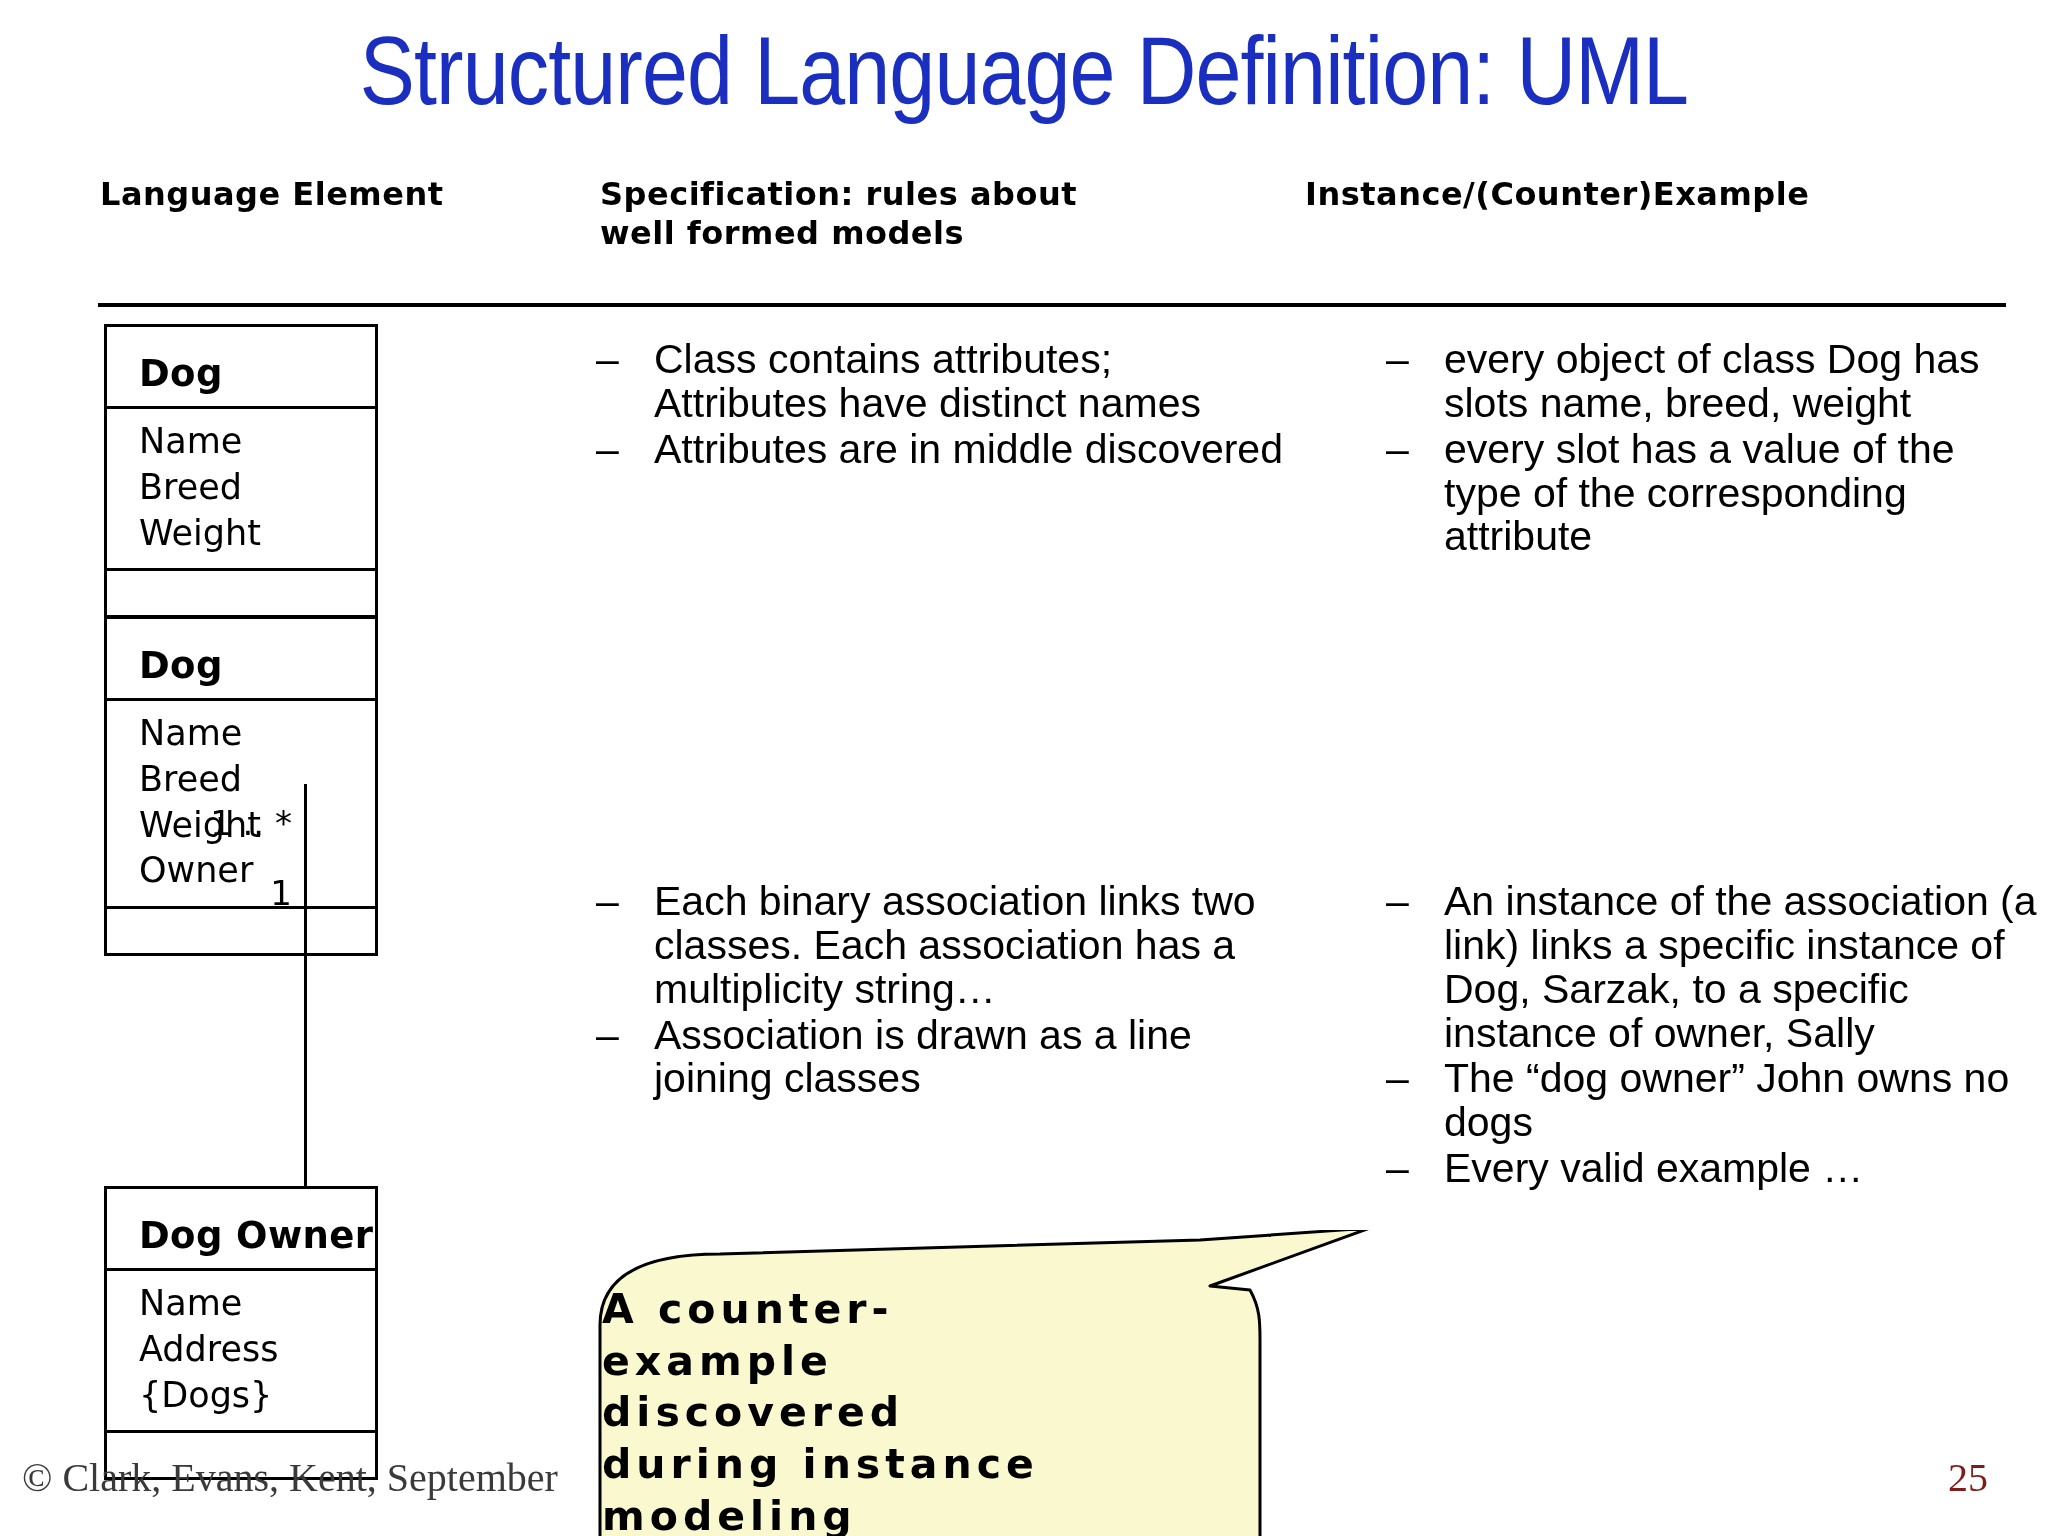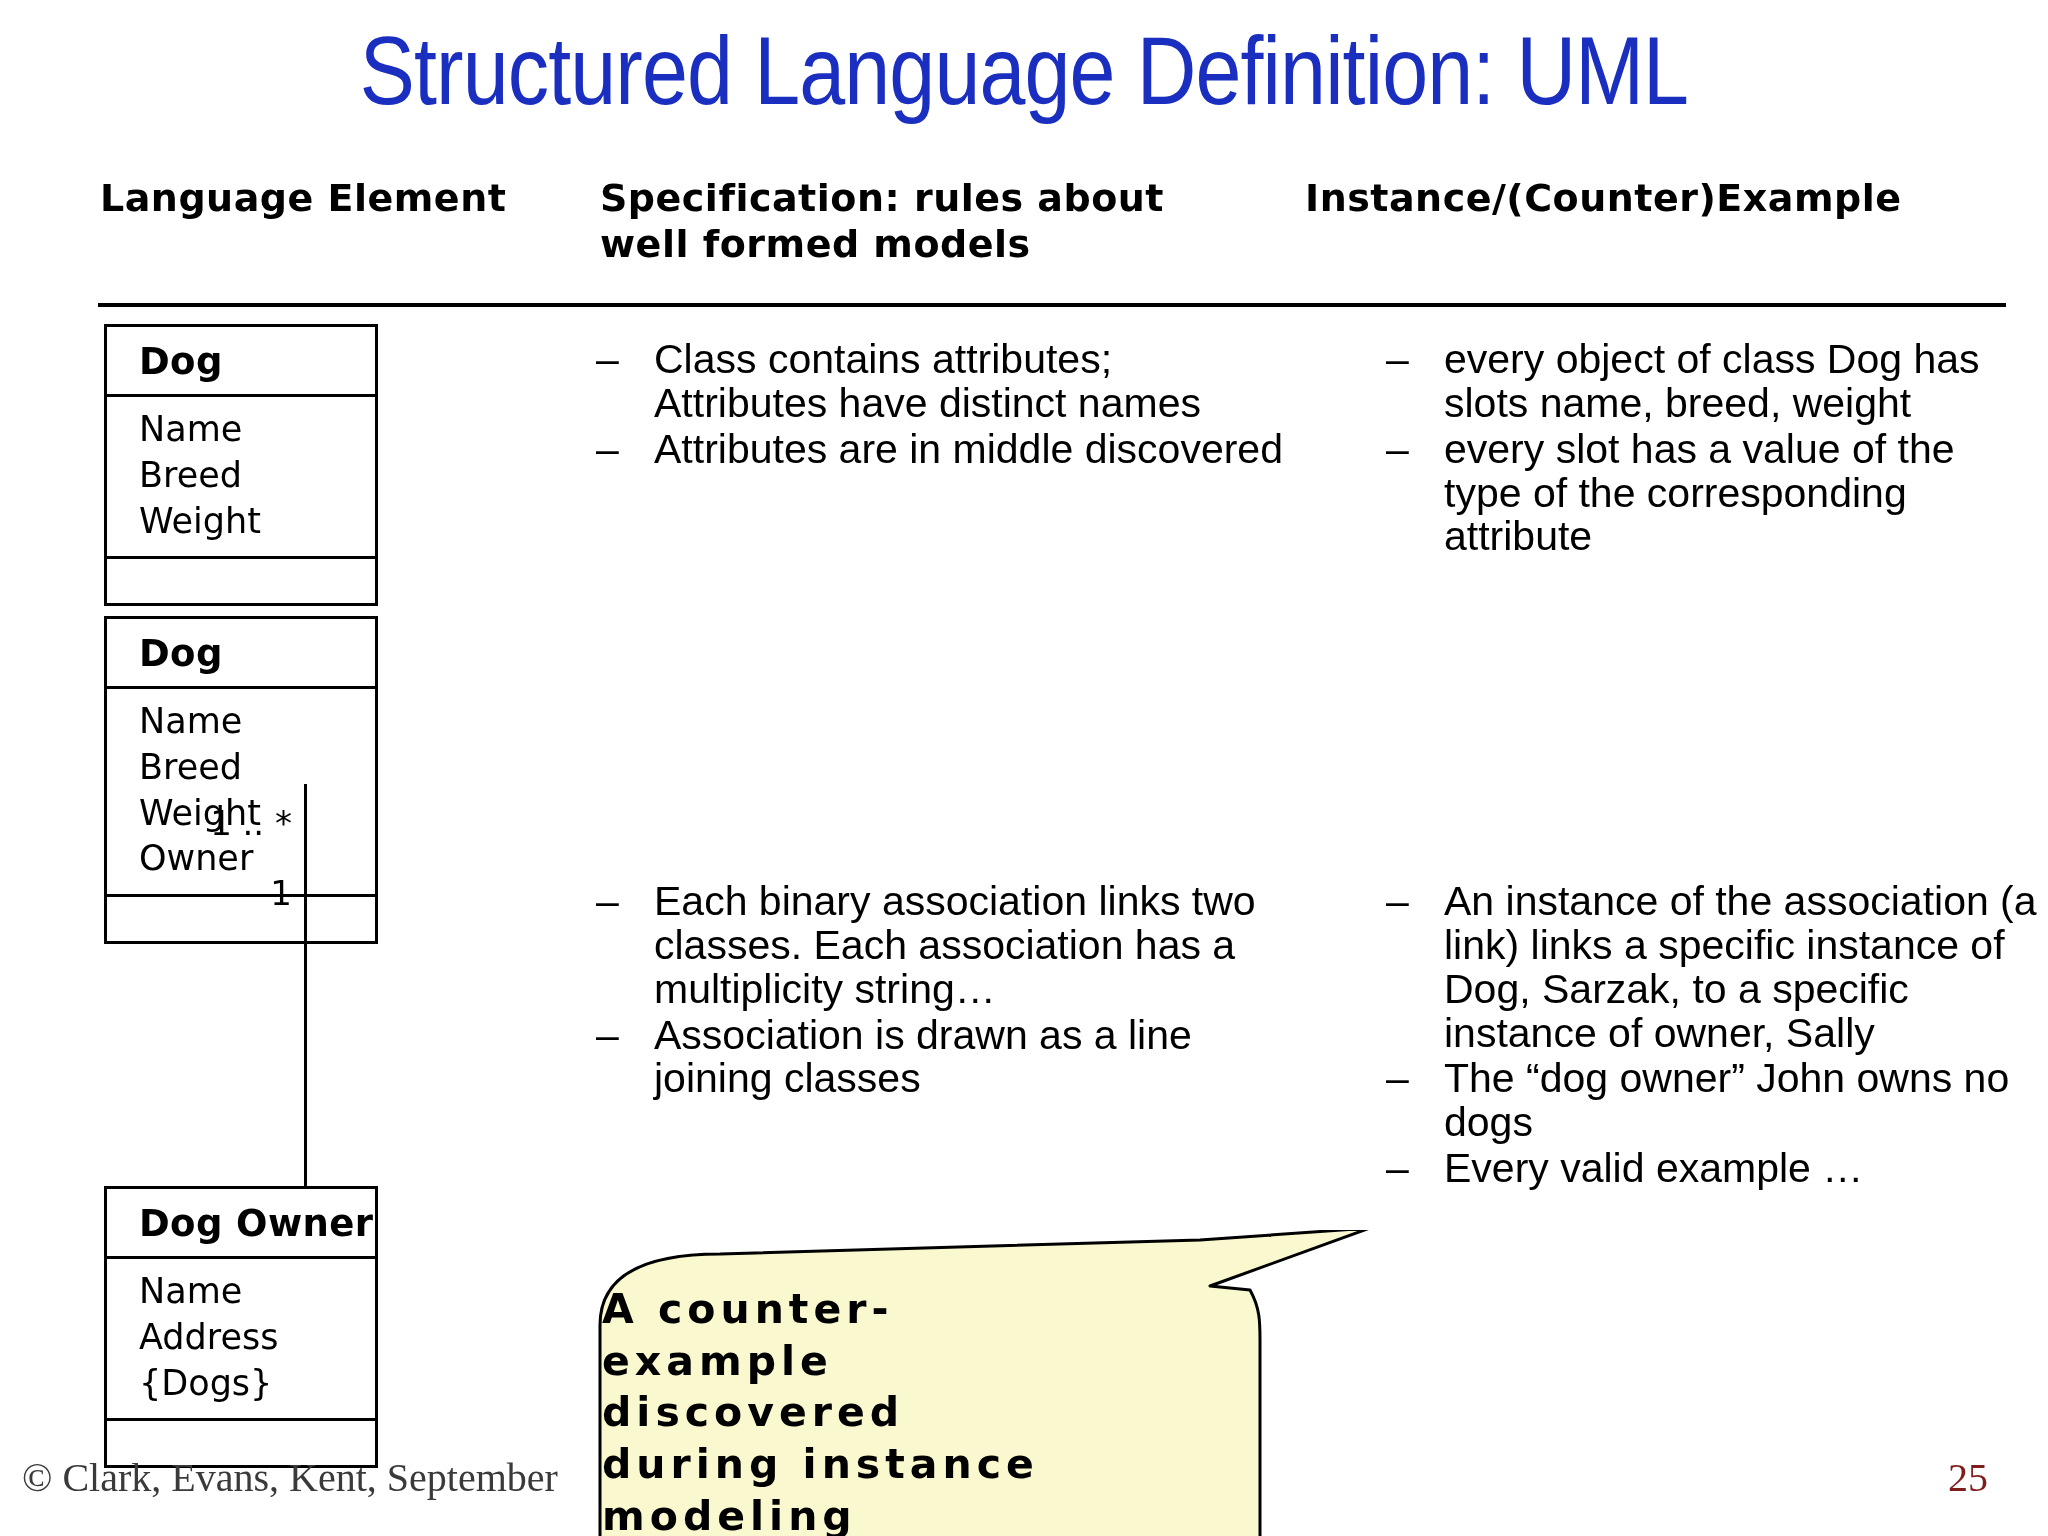--- a/index.html
+++ b/index.html
@@ -24,21 +24,21 @@
     transform: scaleX(0.86);
     transform-origin: 50% 0;
     white-space: nowrap;
   }
 
   
   .col-head {
     position: absolute;
     font-family: "DejaVu Sans", sans-serif;
     font-weight: bold;
-    font-size: 38px;
+    font-size: 32px;
     line-height: 1.22;
     color: #000;
     letter-spacing: 0.5px;
   }
   #head-element      { left: 100px;  top: 175px; width: 420px; }
   #head-spec         { left: 600px;  top: 175px; width: 660px; }
   #head-instance     { left: 1305px; top: 175px; width: 720px; }
 
   
   .head-rule {
@@ -55,20 +55,21 @@
   }
   .uml-name {
     font-family: "DejaVu Sans", sans-serif;
     font-weight: bold;
     font-size: 37px;
     line-height: 1;
     color: #000;
     padding: 16px 0 14px 32px;
     border-bottom: 3px solid #000;
     letter-spacing: 0.4px;
+    margin-top: 12px;
   }
   .uml-attrs {
     border-bottom: 3px solid #000;
     padding: 10px 12px 12px 32px;
   }
   .uml-attr {
     font-family: "DejaVu Sans", sans-serif;
     font-weight: 400;
     font-size: 35px;
     line-height: 1.05;

